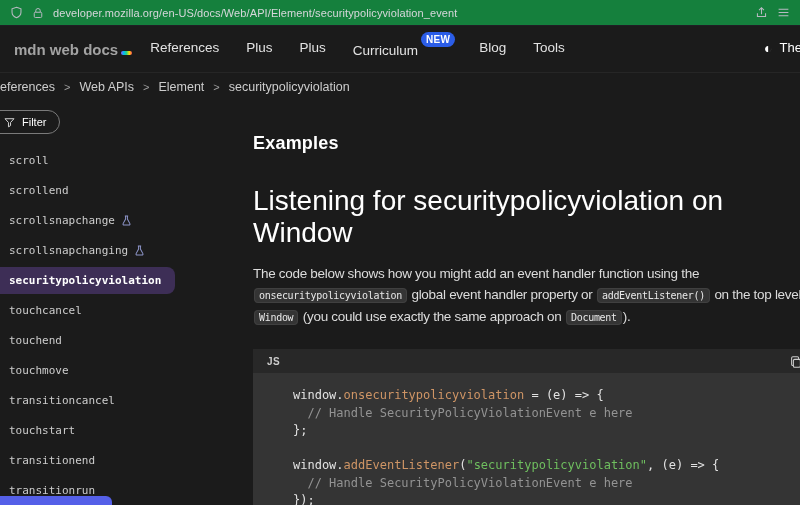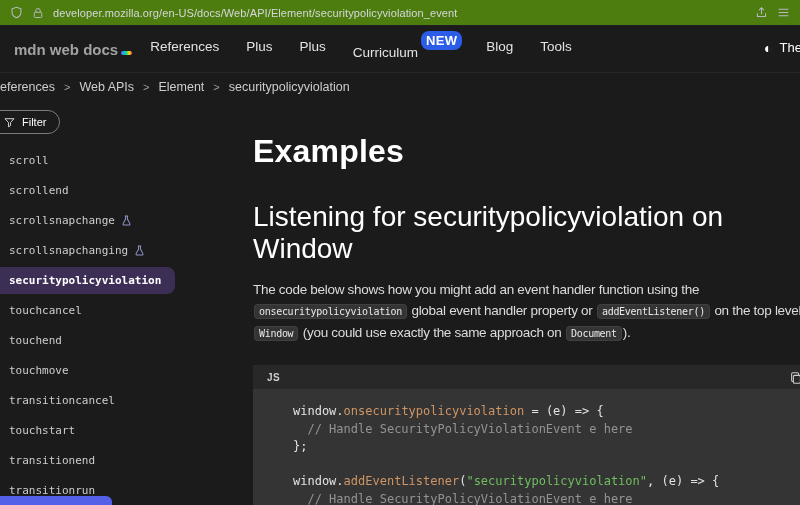--- a/index.html
+++ b/index.html
@@ -2,39 +2,39 @@
 <html style="--accent: #2b5de8; --sidebar-active-bg: #3d2e56; --code-bg: #343434; --code-header-bg: #282828; --token-plain: #e2e2e2; --token-function: #cf9565; --token-string: #6fbf5f; --token-comment: #939393; --bottom-accent: #5560e8;"><head>
 <meta charset="utf-8">
 <style>
   html,body{margin:0;padding:0;background:#111;}
   .screen{
     width:800px;height:505px;overflow:hidden;position:relative;
     background:#1b1b1b;font-family:"Liberation Sans",sans-serif;
   }
   
   .browser-bar{
-    height:26px;background:#4d7c0f;display:flex;align-items:center;
+    height:26px;background:#15803d;display:flex;align-items:center;
     padding:0 10px;gap:9px;border-bottom:1px solid #1f1e25;box-sizing:border-box;
   }
   .bicon{display:flex;align-items:center;justify-content:center;cursor:pointer;}
   .url-text{color:#d7d7db;font-size:11px;white-space:nowrap;letter-spacing:.1px;}
   .spacer{flex:1;}
   
   .mdn-header{
     height:47px;display:flex;align-items:center;padding:0 14px;
     position:relative;background:#1b1b1b;border-bottom:1px solid #262626;box-sizing:border-box;
   }
   .logo{font-size:15px;font-weight:700;color:#a3a3a3;position:relative;white-space:nowrap;cursor:pointer;}
   .logo-cursor{display:inline-block;width:11px;height:4px;margin-left:3px;border-radius:2px;
     background:linear-gradient(90deg,#9059ff,#00b9f5,#2bd480,#ffd800,#ff4f5e);}
   .main-nav{margin-left:18px;}
   .main-nav ul{display:flex;gap:27px;list-style:none;margin:0;padding:0;}
   .main-nav li{color:#e2e2e2;font-size:13.5px;cursor:pointer;white-space:nowrap;}
   .badge{
-    background:var(--accent,#2b5de8);color:#fff;font-size:13px;font-weight:700;
+    background:var(--accent,#2b5de8);color:#fff;font-size:10px;font-weight:700;
     border-radius:8px;padding:2px 5px;position:relative;top:-6px;left:3px;letter-spacing:.3px;
   }
   .theme-btn{
     position:absolute;right:-26px;top:13px;background:none;border:none;color:#fff;
     font-size:13px;display:flex;gap:7px;align-items:center;cursor:pointer;white-space:nowrap;
   }
   .theme-icon{font-size:14px;line-height:1;}
   
   .breadcrumb{
     height:27px;display:flex;align-items:center;gap:9px;margin-left:-9px;
@@ -61,21 +61,21 @@
     width:max-content;padding-right:14px;height:27px;margin:1.5px 0;
     font-weight:700;color:#fff;
   }
   .flask{display:flex;align-items:center;}
   .bottom-accent{
     position:absolute;left:0;top:496px;width:112px;height:14px;
     background:var(--bottom-accent,#5560e8);border-radius:0 6px 6px 0;
   }
   
   .main{flex:1;padding-top:33px;min-width:0;}
-  .main h2{margin:0;font-size:32px;font-weight:600;color:#fff;letter-spacing:.2px;}
+  .main h2{margin:0;font-size:18px;font-weight:600;color:#fff;letter-spacing:.2px;}
   .main h3{margin:31px 0 0 0;font-size:28px;font-weight:500;color:#fff;}
   .para{margin:14px 0 0 0;color:#dcdcdc;}
   .para-line{white-space:nowrap;font-size:13.5px;letter-spacing:-0.3px;line-height:21px;overflow:hidden;}
   .inline-code{
     font-family:"DejaVu Sans Mono",monospace;font-size:10px;color:#e8e8e8;
     background:#343434;border:1px solid #404040;border-radius:4px;padding:1px 4px;margin:0 1px;
   }
   .code-example{margin-top:21px;}
   .code-header{
     height:24px;background:var(--code-header-bg,#282828);display:flex;align-items:center;

